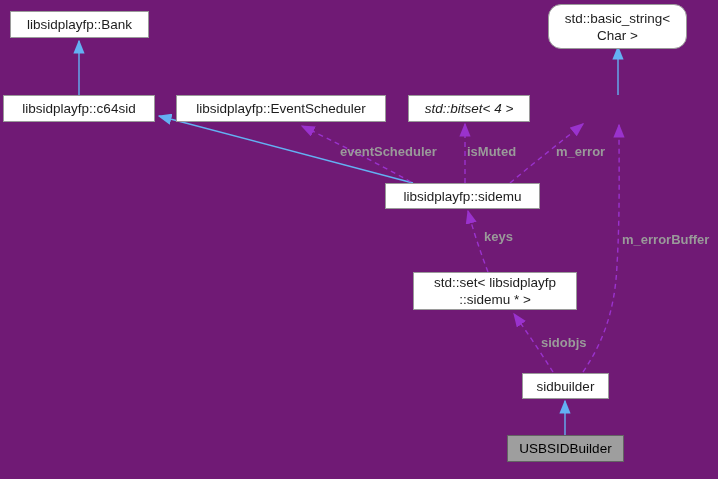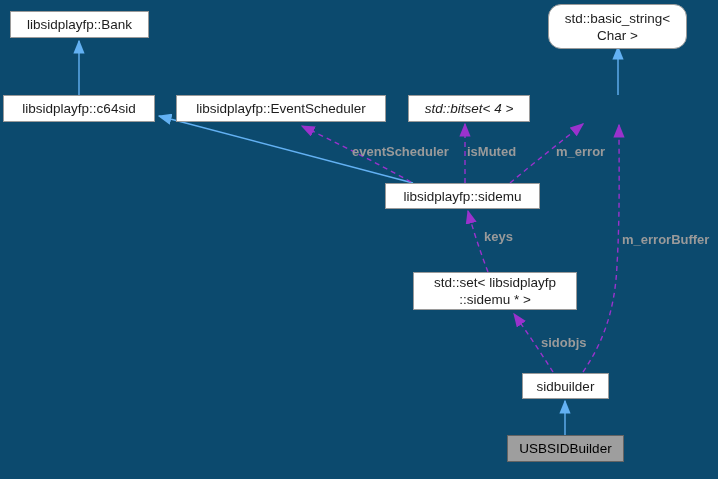--- a/index.html
+++ b/index.html
@@ -1,19 +1,19 @@
 <!DOCTYPE html>
 <html><head>
 <meta charset="utf-8">
 <style>
   html,body{margin:0;padding:0;background:#000;}
   #canvas{
     position:relative;
     width:718px;height:479px;
-    background:#0c4a6e;
+    background:#701a75;
     font-family:"Liberation Sans", sans-serif;
     overflow:hidden;
   }
   #edges{position:absolute;left:0;top:0;width:718px;height:479px;}
   .node{
     position:absolute;
     box-sizing:border-box;
     background:#fff;
     border:1.5px solid #9a9a9a;
     color:#1d1d1d;
@@ -42,21 +42,21 @@
   #n-c64sid      {left:3px;   top:95px;  width:152px; height:27px;}
   #n-evsched     {left:176px; top:95px;  width:210px; height:27px;}
   #n-bitset      {left:408px; top:95px;  width:122px; height:27px;font-style:italic;}
   #n-basicstring {left:548px; top:4px;   width:139px; height:45px;border-radius:13px;}
   #n-string      {left:575px; top:95px;  width:87px;  height:27px;}
   #n-sidemu      {left:385px; top:183px; width:155px; height:26px;}
   #n-set         {left:413px; top:272px; width:164px; height:38px;}
   #n-sidbuilder  {left:522px; top:373px; width:87px;  height:26px;}
   #n-usbsid      {left:507px; top:435px; width:117px; height:27px;}
   
-  #l-evsched {left:352px; top:144px;text-align:right;}
+  #l-evsched {left:340px; top:144px;text-align:right;}
   #l-ismuted {left:467px; top:144px;}
   #l-merror  {left:556px; top:144px;}
   #l-keys    {left:484px; top:229px;}
   #l-mbuf    {left:622px; top:232px;}
   #l-sidobjs {left:541px; top:335px;}
 </style>
 </head>
 <body>
 
 <div id="canvas">

